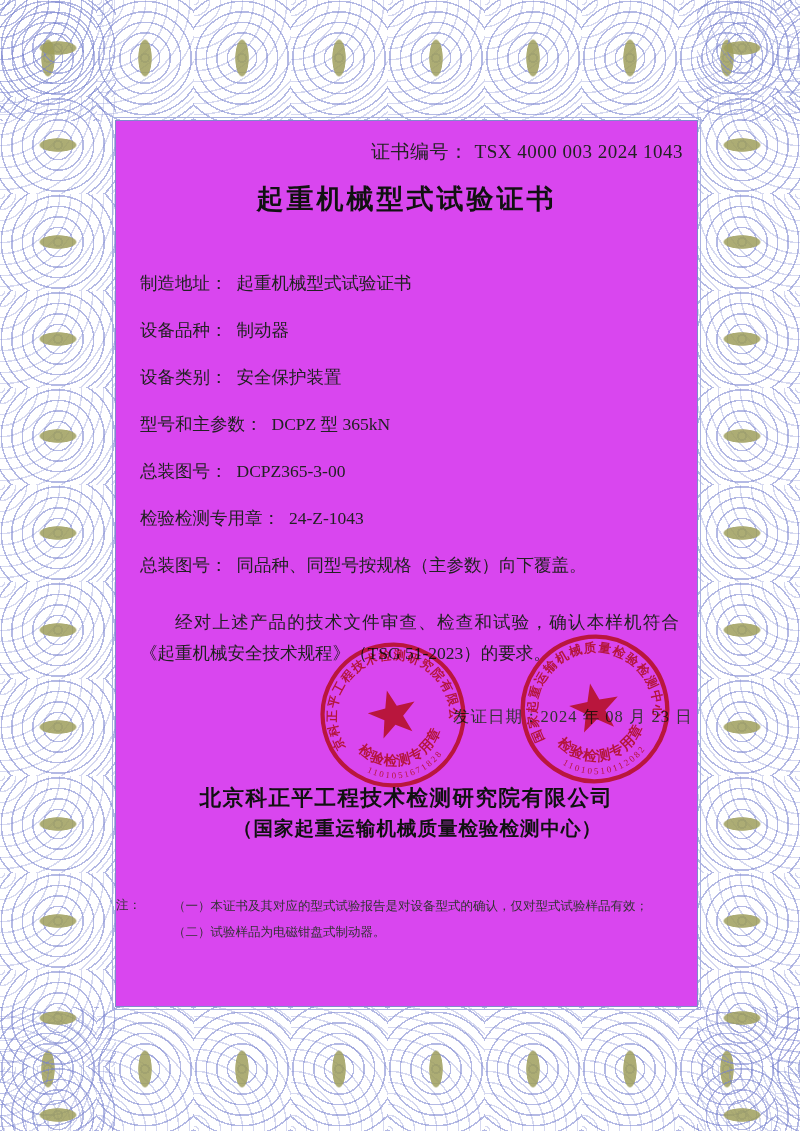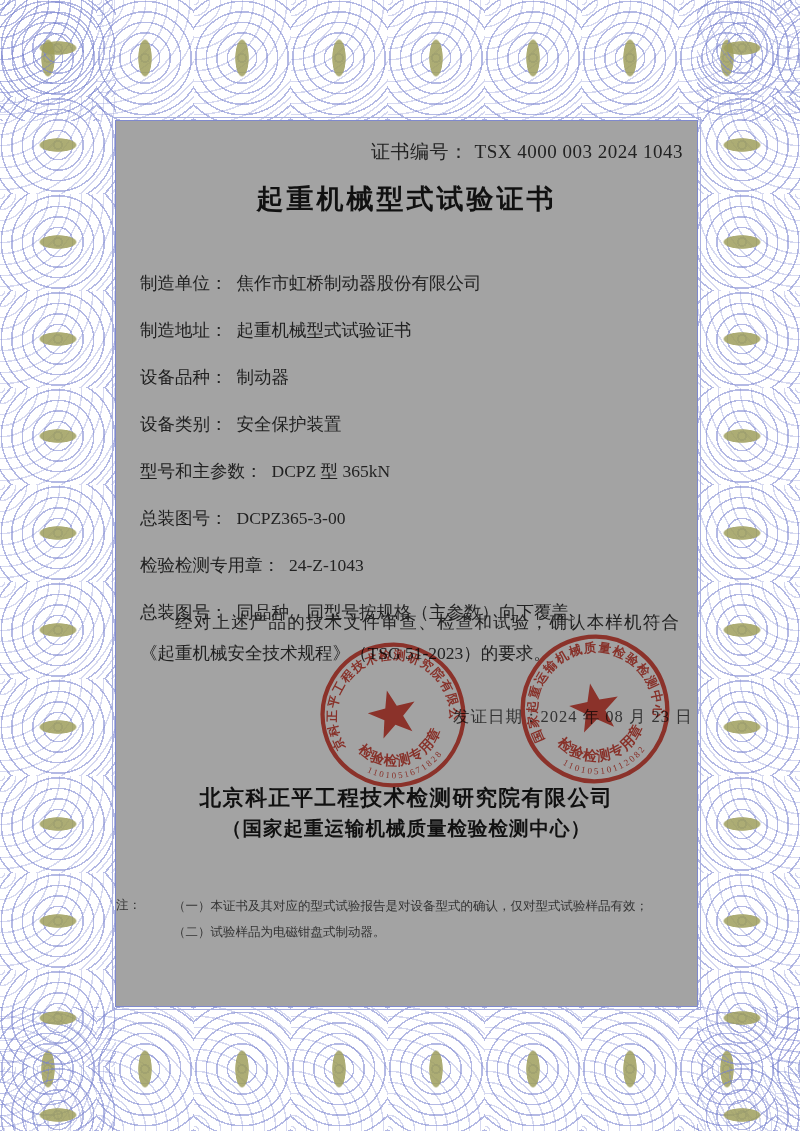--- a/index.html
+++ b/index.html
@@ -32,39 +32,39 @@
   .gb-right{right:0;top:0;bottom:0;width:103px;
     background-image:
       radial-gradient(30px 11px at 45px 48px, rgba(158,158,92,.85) 0 58%, rgba(158,158,92,0) 64%),
       repeating-radial-gradient(circle at 45px 48px, rgba(255,255,255,0) 0 3.5px, rgba(118,128,206,.55) 3.5px 5px, rgba(255,255,255,0) 5px 10.5px),
       repeating-radial-gradient(circle at 103px 0px, rgba(255,255,255,0) 0 4px, rgba(118,128,206,.30) 4px 5.5px, rgba(255,255,255,0) 5.5px 11px);
     background-size:103px 97px;background-repeat:repeat-y;}
 
   
   .panel{
     position:absolute;z-index:1;left:115px;top:120px;width:583px;height:887px;
-    background:#a3a3a3;border:1.5px solid #7f89cd;outline:1px solid #aab1e0;outline-offset:2px;
+    background:#d946ef;border:1.5px solid #7f89cd;outline:1px solid #aab1e0;outline-offset:2px;
     box-sizing:border-box;
   }
   .cert-no{position:absolute;top:18px;right:14px;font-size:19px;letter-spacing:.5px;color:#222;}
   .cert-no .num{margin-left:6px;}
   .title{position:absolute;top:60px;left:0;width:100%;text-align:center;
     font-size:27px;font-weight:bold;letter-spacing:3px;color:#111;}
   .fields{position:absolute;left:24px;top:150px;right:16px;}
   .frow{margin:0 0 23px 0;font-size:17.5px;white-space:nowrap;}
   .frow .lab{color:#222;}
   .frow .val{margin-left:9px;color:#222;}
   .statement{position:absolute;left:24px;right:18px;top:486px;font-size:17.5px;
     line-height:1.78;text-indent:2em;color:#222;text-align:justify;}
   .dateline{position:absolute;left:337px;top:585px;font-size:16.5px;color:#333;
     letter-spacing:1px;white-space:nowrap;}
   .issuer1{position:absolute;top:662px;left:0;width:100%;text-align:center;
     font-size:21.5px;font-weight:bold;letter-spacing:1.5px;color:#111;}
   .issuer2{position:absolute;top:694px;left:0;width:100%;text-align:center;
-    font-size:19.5px;font-weight:bold;letter-spacing:1px;color:#111;}
+    font-size:19.5px;font-weight:bold;letter-spacing:1px;color:#111;padding-left:11px;}
   .notes{position:absolute;left:0px;top:776px;right:6px;display:flex;font-size:12.5px;color:#333;}
   .notes .nlab{flex:0 0 34px;}
   .notes .nitems{flex:1;margin-left:23px;}
   .notes .nitem{margin:0 0 7px 0;line-height:1.55;}
 
   
   .seal{position:absolute;z-index:3;mix-blend-mode:multiply;opacity:.9;}
   .seal svg{display:block;width:100%;height:100%;}
   .seal-left{left:318px;top:640px;width:150px;height:150px;transform:rotate(-14deg);}
   .seal-right{left:518px;top:632px;width:154px;height:154px;transform:rotate(-11deg);}
@@ -86,23 +86,20 @@
 <div class="panel">
 
   <div class="cert-no">
     <span class="lab">证书编号：</span><span class="num">TSX 4000 003 2024 1043</span>
   </div>
 
   <div class="title">起重机械型式试验证书</div>
 
   <div class="fields">
 
-      <div class="frow">
-        <span class="lab">制造单位：</span><span class="val">焦作市虹桥制动器股份有限公司</span>
-      </div>
 
       <div class="frow">
         <span class="lab">制造地址：</span><span class="val">起重机械型式试验证书</span>
       </div>
 
       <div class="frow">
         <span class="lab">设备品种：</span><span class="val">制动器</span>
       </div>
 
       <div class="frow">

